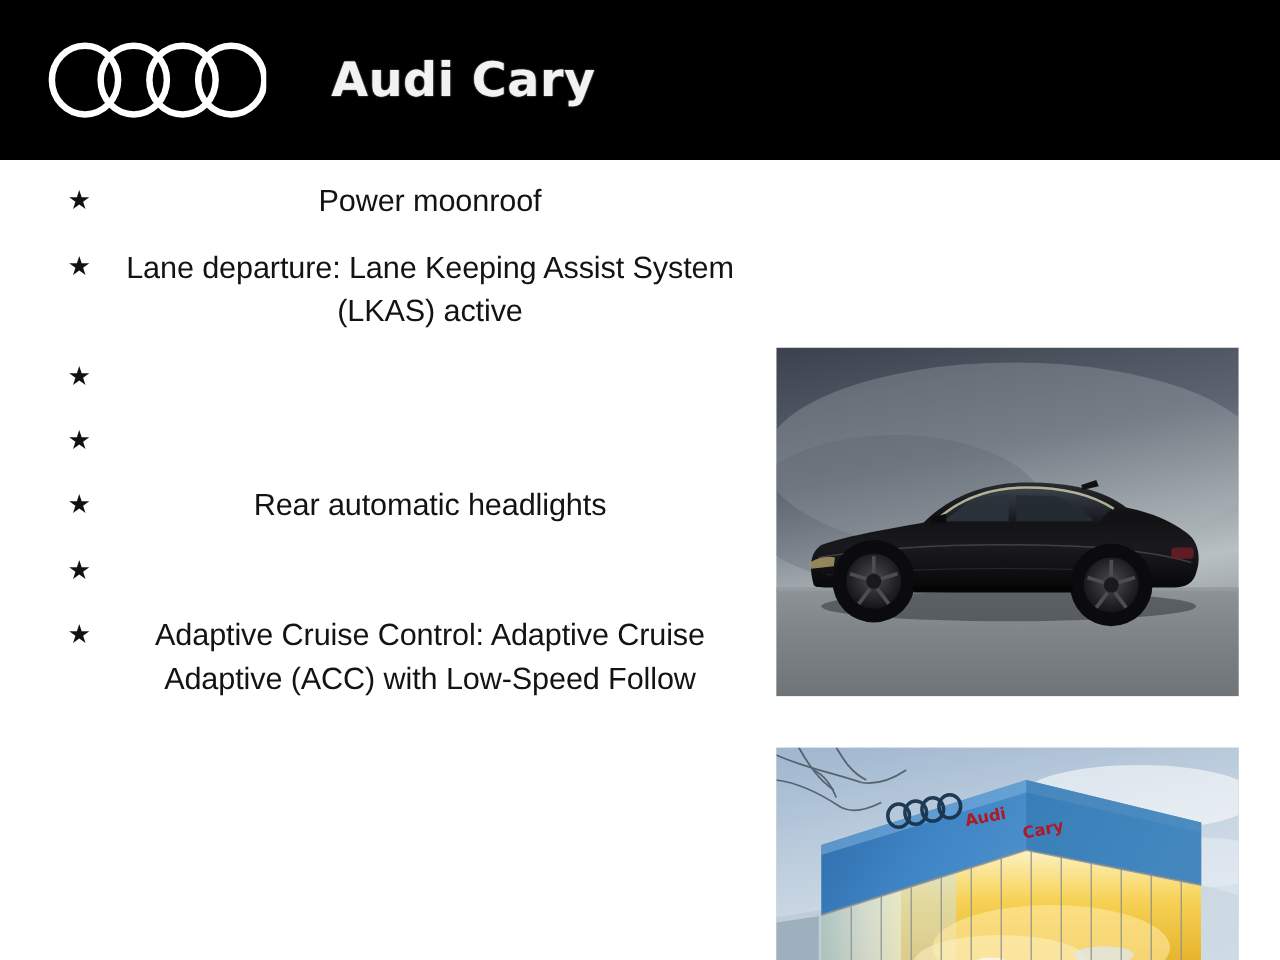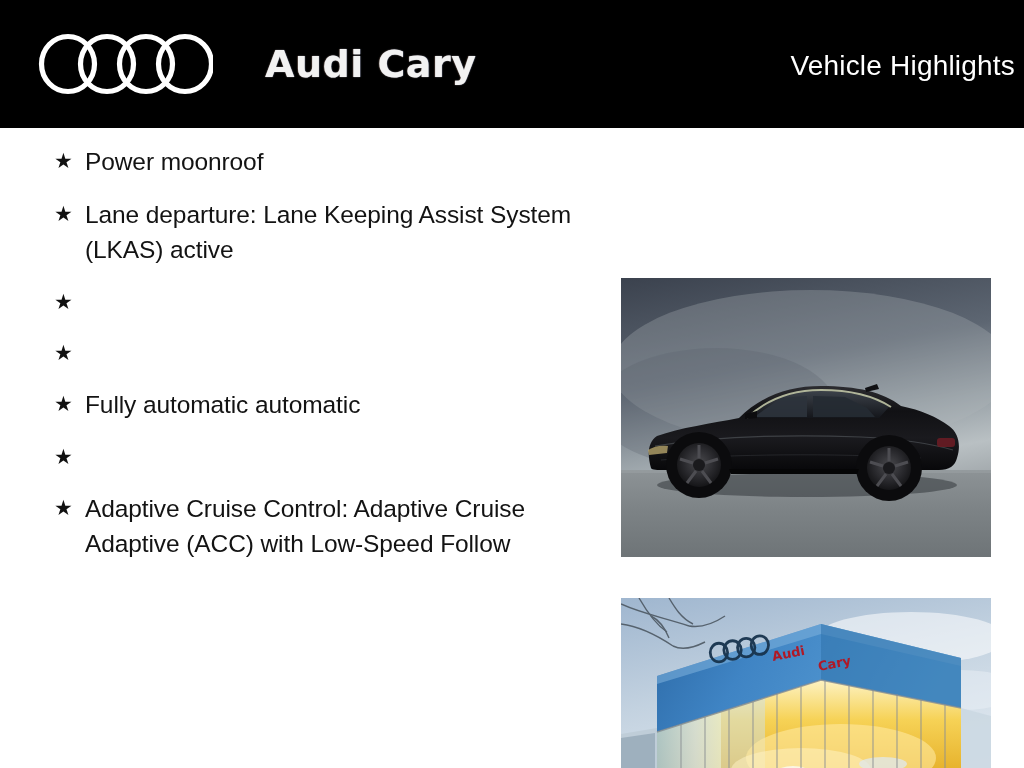--- a/index.html
+++ b/index.html
@@ -94,20 +94,21 @@
     text-align: left;
     user-select: none;
   }
   .feature-text {
     flex: 1 1 auto;
     font-size: 24.5px;
     line-height: 35px;
     color: #131313;
     max-width: 518px;
     letter-spacing: -0.1px;
+    text-align: center;
   }
 
   
   .photo {
     position: absolute;
     overflow: hidden;
     background: #cccccc;
   }
   .photo-car {
     left: 621px;
@@ -137,21 +138,20 @@
       <g fill="none" stroke="#ffffff" stroke-width="5.2">
         <ellipse cx="30" cy="31" rx="26.5" ry="27.5"></ellipse>
         <ellipse cx="69" cy="31" rx="26.5" ry="27.5"></ellipse>
         <ellipse cx="108" cy="31" rx="26.5" ry="27.5"></ellipse>
         <ellipse cx="147" cy="31" rx="26.5" ry="27.5"></ellipse>
       </g>
     </svg>
     <div class="brand-name">Audi Cary</div>
   </div>
 
-  <div class="header-title">Vehicle Highlights</div>
 </div>
 
 <div class="content">
 
   <ul class="feature-list" id="feature-list" style="list-style:none;margin:0;">
       <li class="feature-item">
         <span class="bullet-star">★</span>
         <span class="feature-text">Power moonroof</span>
       </li>
       <li class="feature-item">
@@ -159,21 +159,21 @@
         <span class="feature-text">Lane departure: Lane Keeping Assist System (LKAS) active</span>
       </li>
       <li class="feature-item">
         <span class="bullet-star">★</span>
       </li>
       <li class="feature-item">
         <span class="bullet-star">★</span>
       </li>
       <li class="feature-item">
         <span class="bullet-star">★</span>
-        <span class="feature-text">Fully automatic automatic</span>
+        <span class="feature-text">Rear automatic headlights</span>
       </li>
       <li class="feature-item">
         <span class="bullet-star">★</span>
       </li>
       <li class="feature-item">
         <span class="bullet-star">★</span>
         <span class="feature-text">Adaptive Cruise Control: Adaptive Cruise Adaptive (ACC) with Low-Speed Follow</span>
       </li>
     </ul>
 

